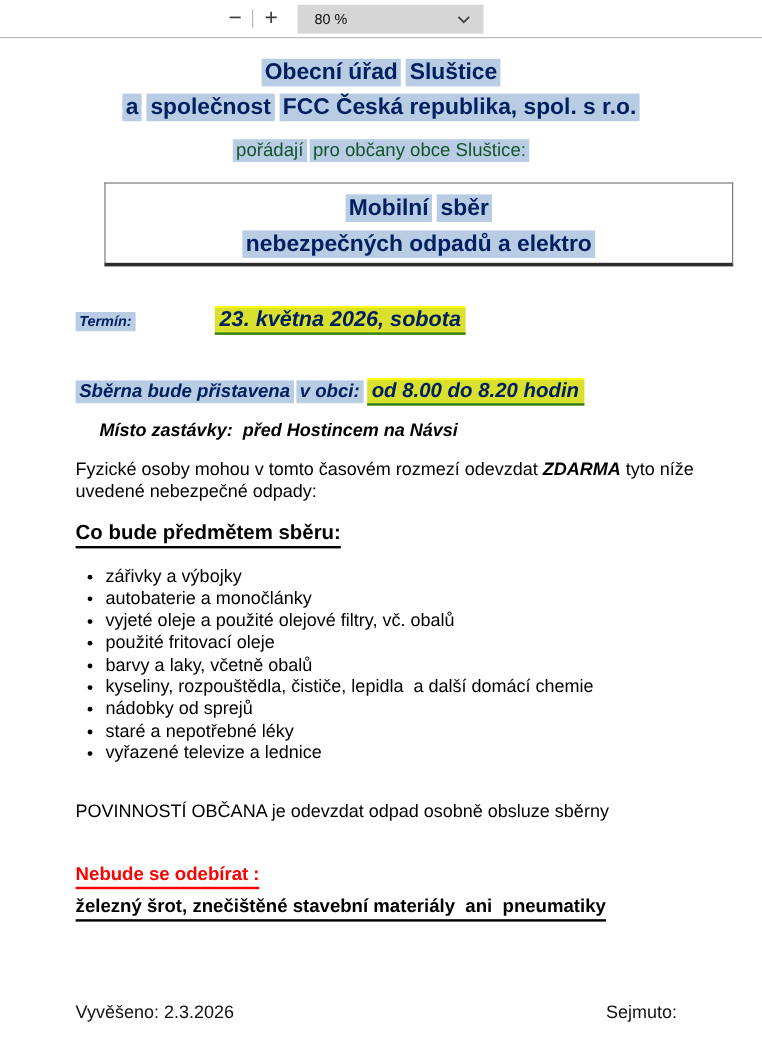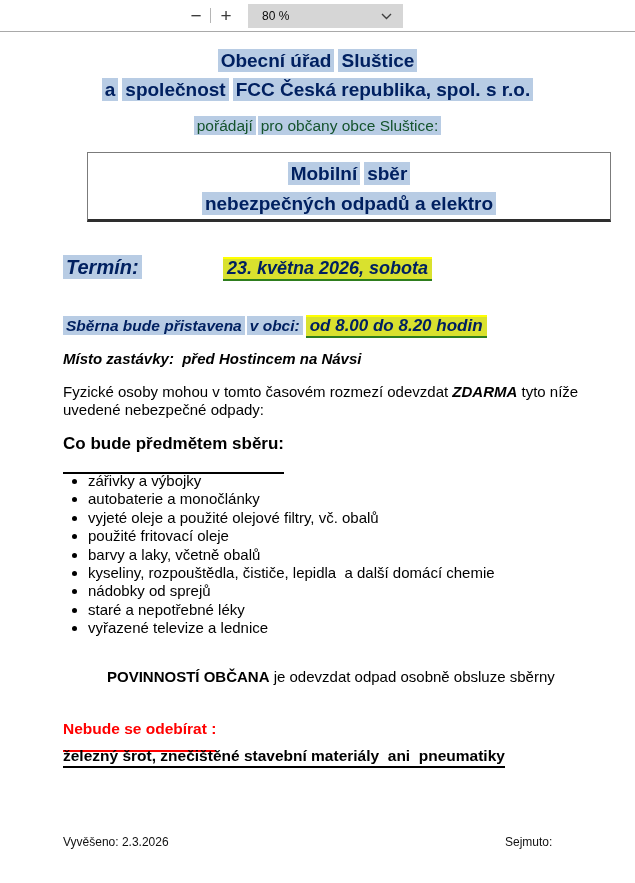--- a/index.html
+++ b/index.html
@@ -32,44 +32,44 @@
   .hdr { font-size:19px; line-height:22px; }
   .gap { display:inline-block; width:4px; }
 
   .subtitle { font-size:15.5px; color:#14532d; }
 
   .title-box { position:absolute; left:55px; top:120px; width:524px; height:70px;
                border:1px solid #7b7b7b; border-bottom:3px solid #2e2e2e; text-align:center; padding-top:6px;margin-left:32px; }
   .title-box .line { font-size:19px; line-height:30px; }
 
   .row-termin { top:224px; font-size:18px; }
-  .row-termin .label-wrap { display:inline-block; width:160px; font-size:20px; }
+  .row-termin .label-wrap { display:inline-block; width:116px; font-size:12px; }
   .row-sberna { top:284px; font-size:17px; }
   .row-sberna .lbl { font-size:15.5px; }
-  .row-misto { top:318px; font-size:15px; font-weight:bold; font-style:italic; white-space:pre-wrap; }
+  .row-misto { top:318px; font-size:15px; font-weight:bold; font-style:italic; white-space:pre-wrap;margin-left:20px; }
 
   .para { top:351px; width:522px; font-size:15px; line-height:18px; }
   .para .zdarma { font-weight:bold; font-style:italic; }
 
   .list-head { top:402px; font-size:17px; }
-  .list-head span { font-weight:bold; border-bottom:2px solid #000; padding-bottom:18px; display:inline-block; }
+  .list-head span { font-weight:bold; border-bottom:2px solid #000; padding-bottom:1px; display:inline-block; }
 
   ul.items { top:440px; left:63px; position:absolute; list-style:disc; padding-left:25px; }
   ul.items li { font-size:15px; line-height:18.4px; white-space:pre-wrap; }
 
   .duty { top:636px; width:522px; font-size:15px; line-height:17.5px; }
-  .duty b { font-weight:bold;margin-left:44px; }
+  .duty b { font-weight:normal; }
 
   .not-head { top:688px; font-size:15.5px; }
-  .not-head span { color:#ff0000; font-weight:bold; border-bottom:2px solid #ff0000; padding-bottom:12px; display:inline-block; }
+  .not-head span { color:#ff0000; font-weight:bold; border-bottom:2px solid #ff0000; padding-bottom:1px; display:inline-block; }
 
   .not-items { top:715px; font-size:15.5px; }
   .not-items span { font-weight:bold; border-bottom:2px solid #000; padding-bottom:1px; display:inline-block; white-space:pre-wrap; }
 
-  .footer { top:803px; width:517px; font-size:12px; color:#111; }
+  .footer { top:803px; width:517px; font-size:15px; color:#111; }
   .footer .right { position:absolute; left:442px; top:0; }
 </style>
 </head>
 <body>
 
 <div class="screen">
 
   <div class="toolbar">
     <button class="tb-btn tb-minus">−</button>
     <span class="tb-divider"></span>

